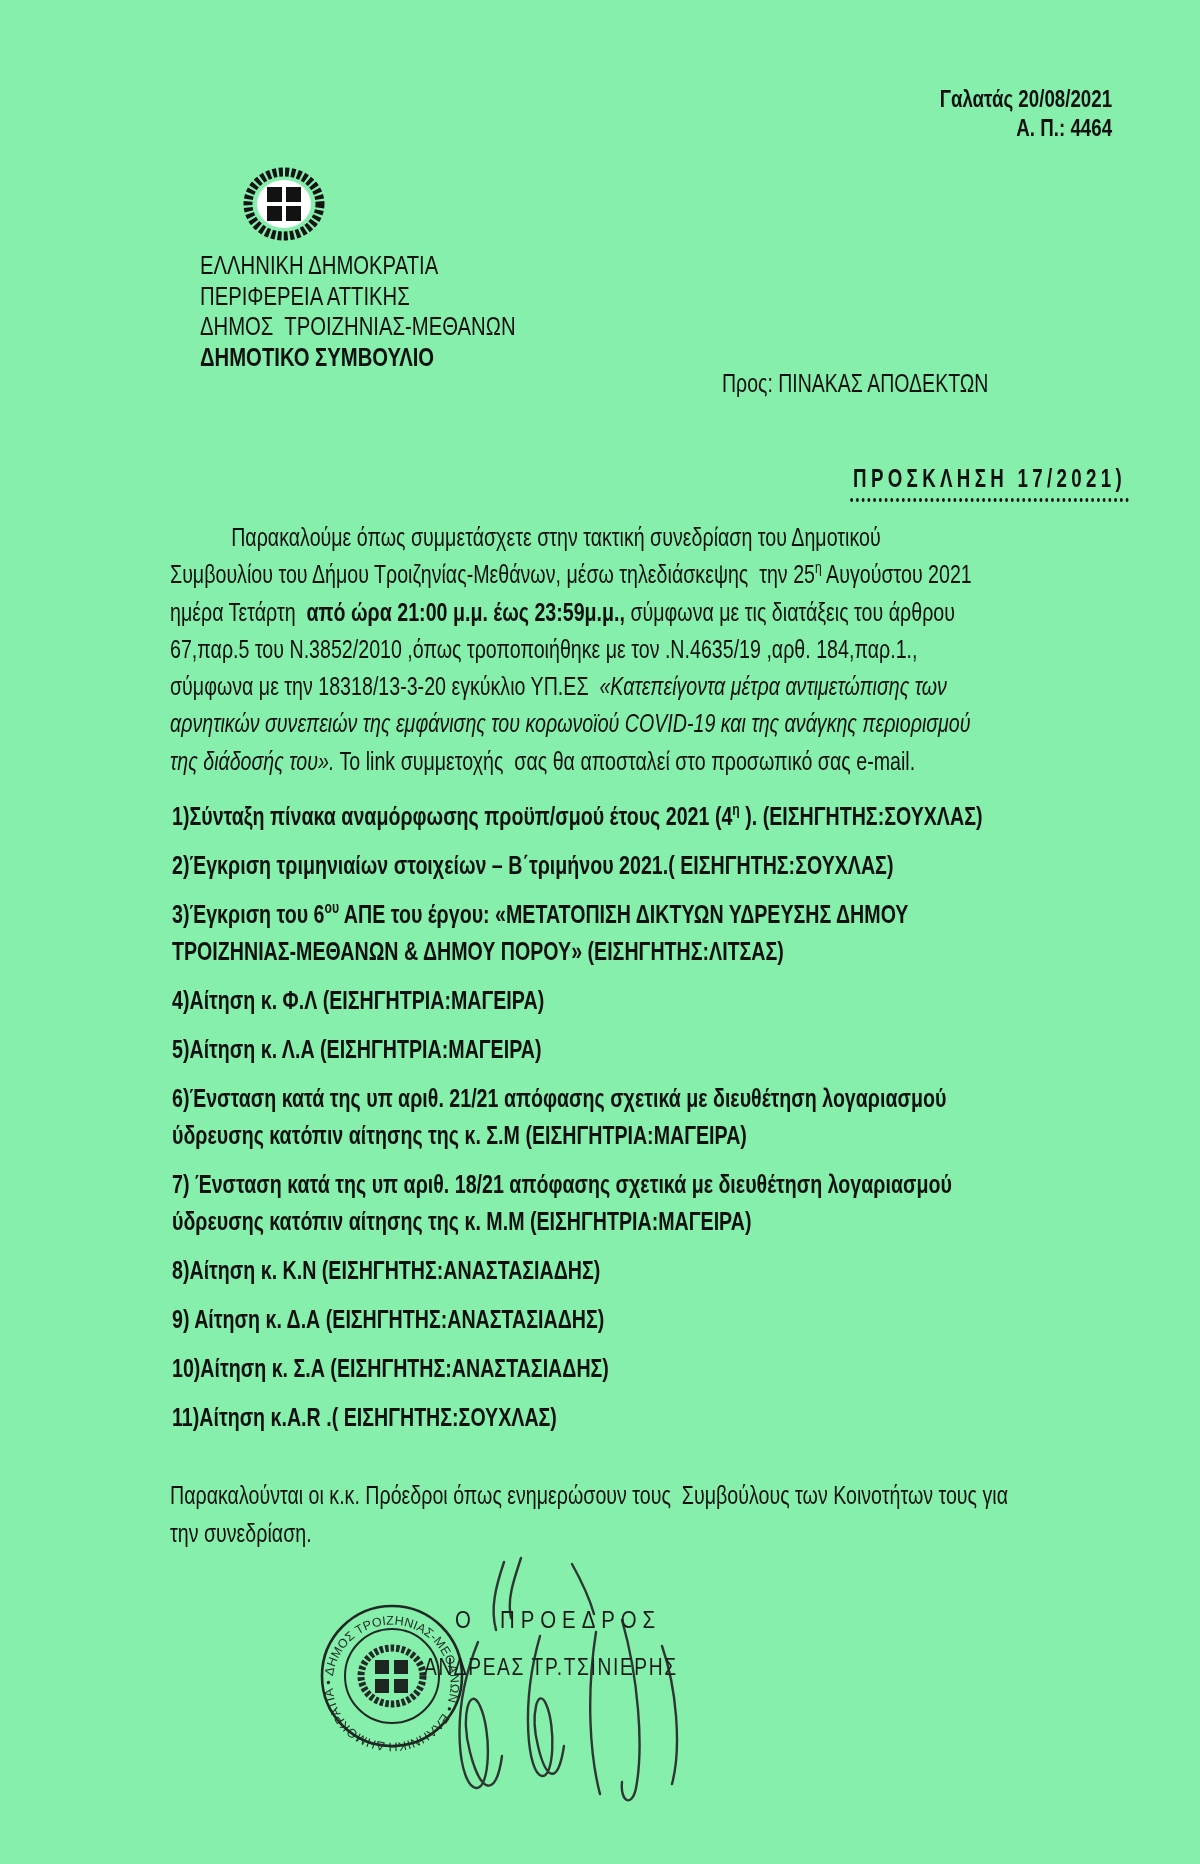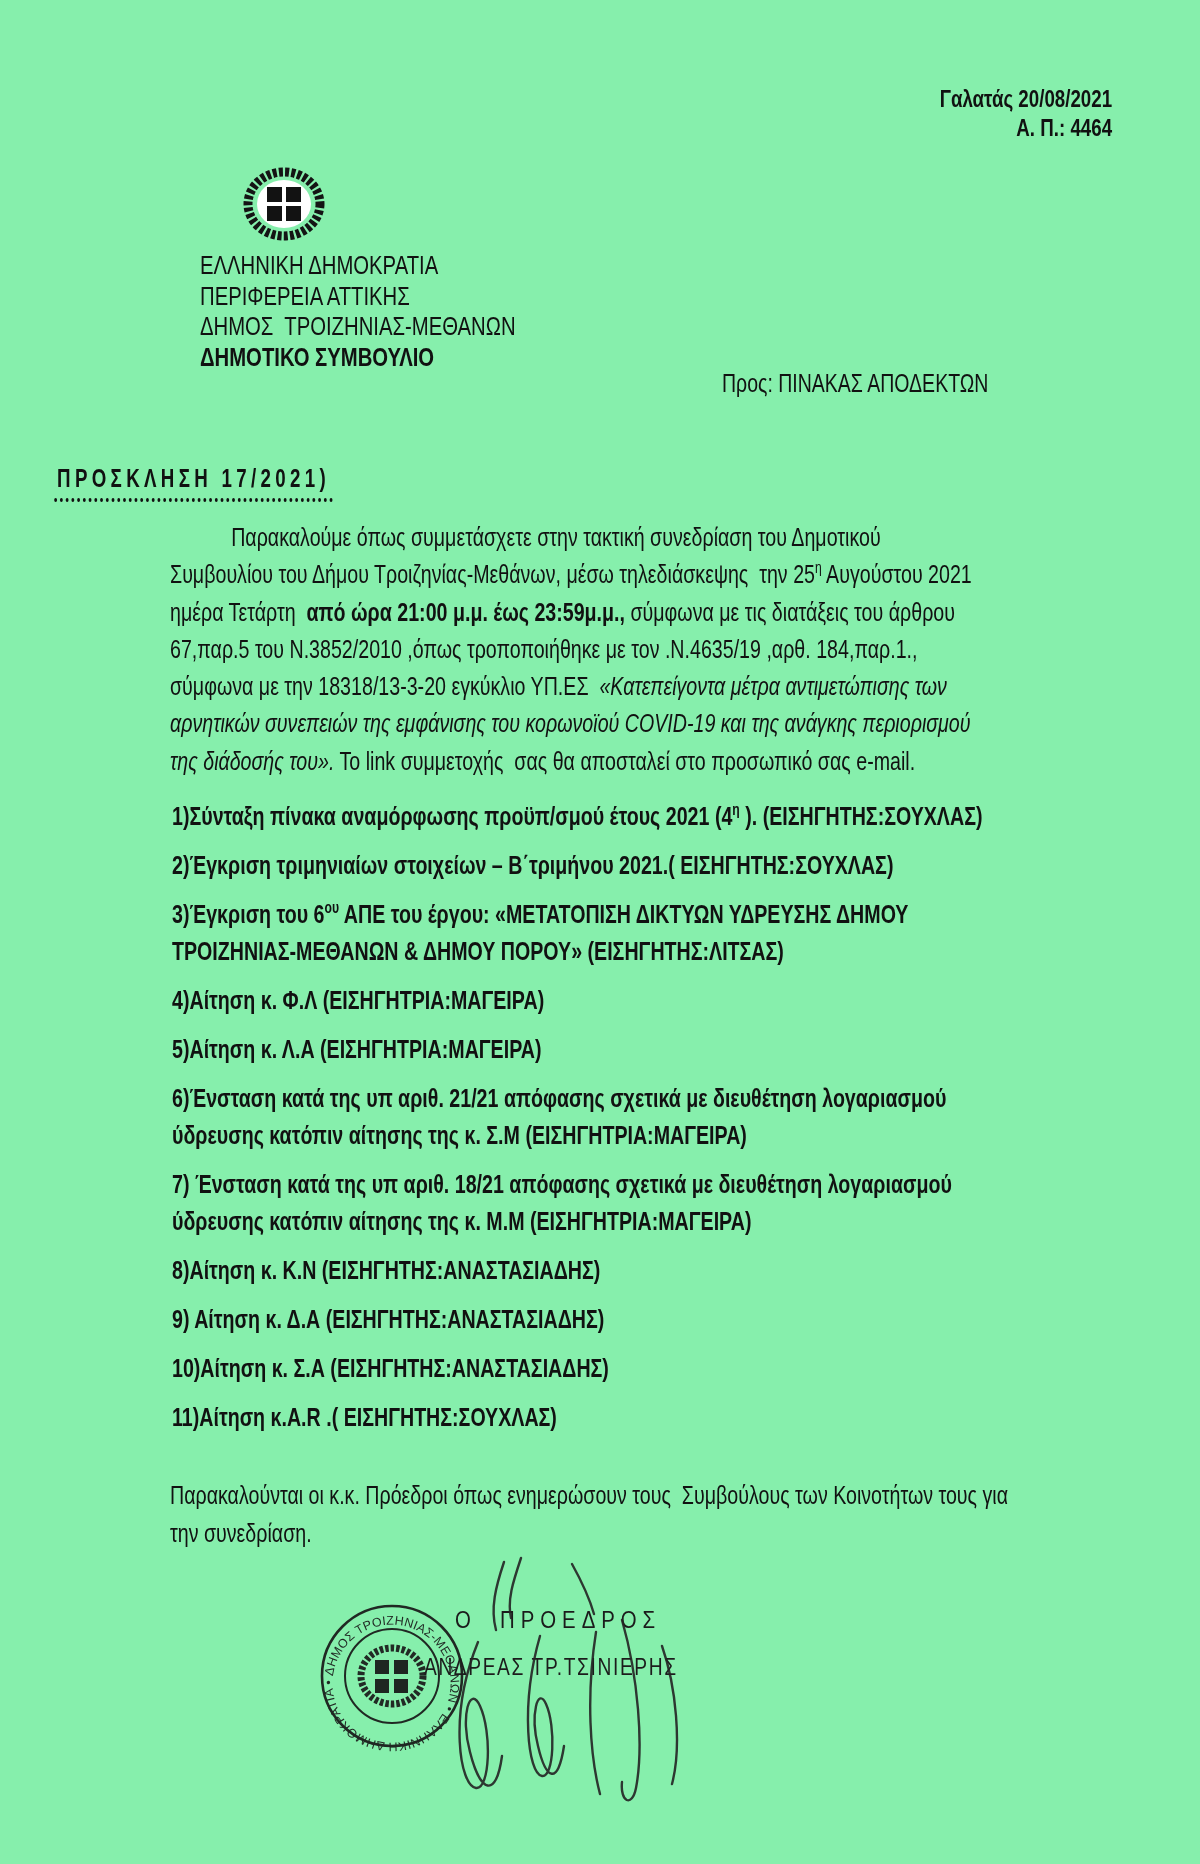--- a/index.html
+++ b/index.html
@@ -32,22 +32,22 @@
     width:800px;
   }
   .header-block .b4{font-weight:bold;}
 
   .to-line{
     left:722px;top:369px;
     font-size:25px;
   }
 
   .title-wrap{
-    left:0;right:0;top:463px;
-    text-align:left;
+    left:0;right:17px;top:463px;
+    text-align:right;
   }
   .title-inner{
     display:inline-block;
     transform:scaleX(0.72);transform-origin:50% 0;
   }
   .title-text{
     display:inline-block;
     font-weight:bold;font-size:26px;letter-spacing:6px;
     padding:0 4px 4px 4px;
     border-bottom:4px dotted #111;

